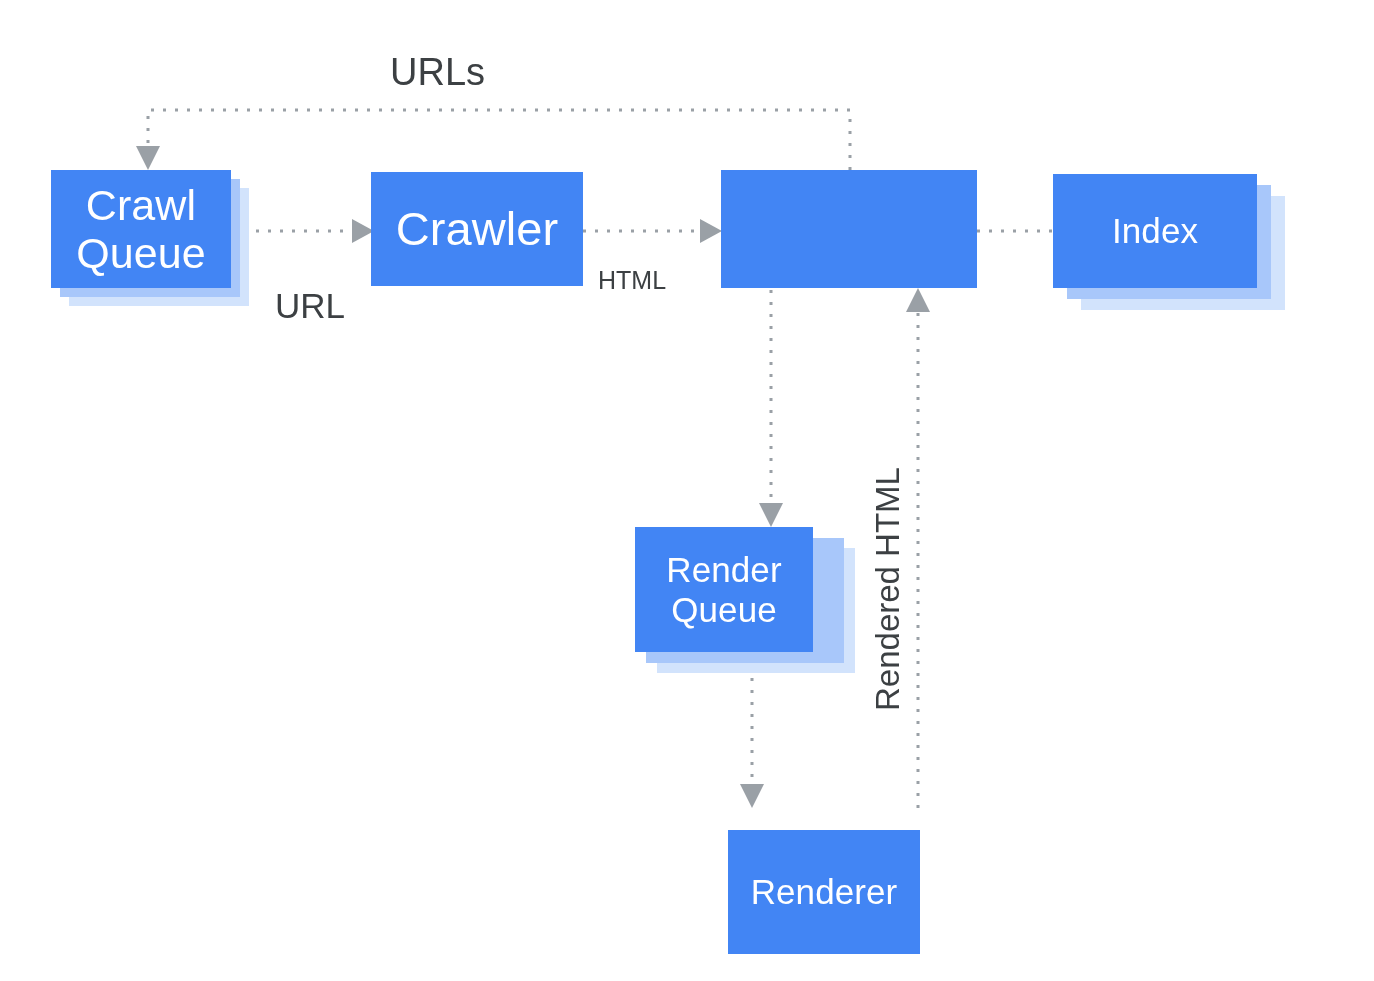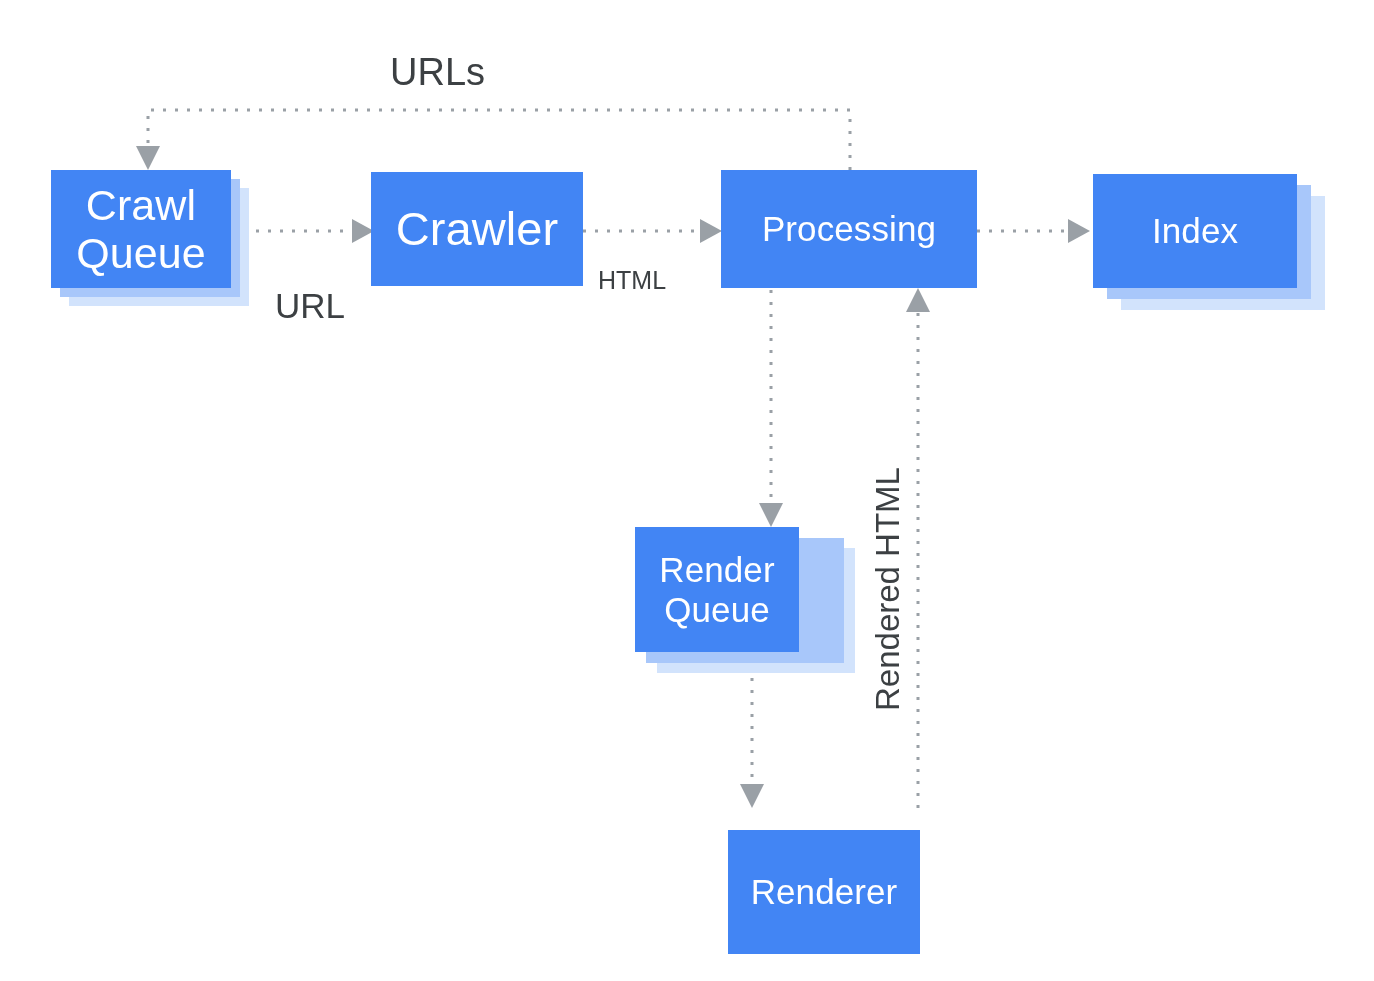--- a/index.html
+++ b/index.html
@@ -133,31 +133,30 @@
 Queue</span>
   </div>
 
   <div class="node" style="left:371px; top:172px; width:212px; height:114px; font-size:47px;">
     <div class="node-fill"></div>
     <span class="node-label">Crawler</span>
   </div>
 
   <div class="node" style="left:721px; top:170px; width:256px; height:118px; font-size:35px;">
     <div class="node-fill"></div>
-    <span class="node-label">Processing</span>
   </div>
 
-  <div class="node" style="left:1093px; top:174px; width:204px; height:114px; font-size:35px;">
+  <div class="node" style="left:1053px; top:174px; width:204px; height:114px; font-size:35px;">
     <div class="stack-back" style="left:28px; top:22px; width:204px; height:114px;"></div>
     <div class="stack-mid" style="left:14px; top:11px; width:204px; height:114px;"></div>
     <div class="node-fill"></div>
     <span class="node-label">Index</span>
   </div>
 
-  <div class="node" style="left:635px; top:527px; width:164px; height:125px; font-size:35px;">
+  <div class="node" style="left:635px; top:527px; width:178px; height:125px; font-size:35px;">
     <div class="stack-back" style="left:22px; top:21px; width:198px; height:125px;"></div>
     <div class="stack-mid" style="left:11px; top:11px; width:198px; height:125px;"></div>
     <div class="node-fill"></div>
     <span class="node-label">Render
 Queue</span>
   </div>
 
   <div class="node" style="left:728px; top:806px; width:192px; height:124px; font-size:35px;margin-top:24px;">
     <div class="node-fill"></div>
     <span class="node-label">Renderer</span>

